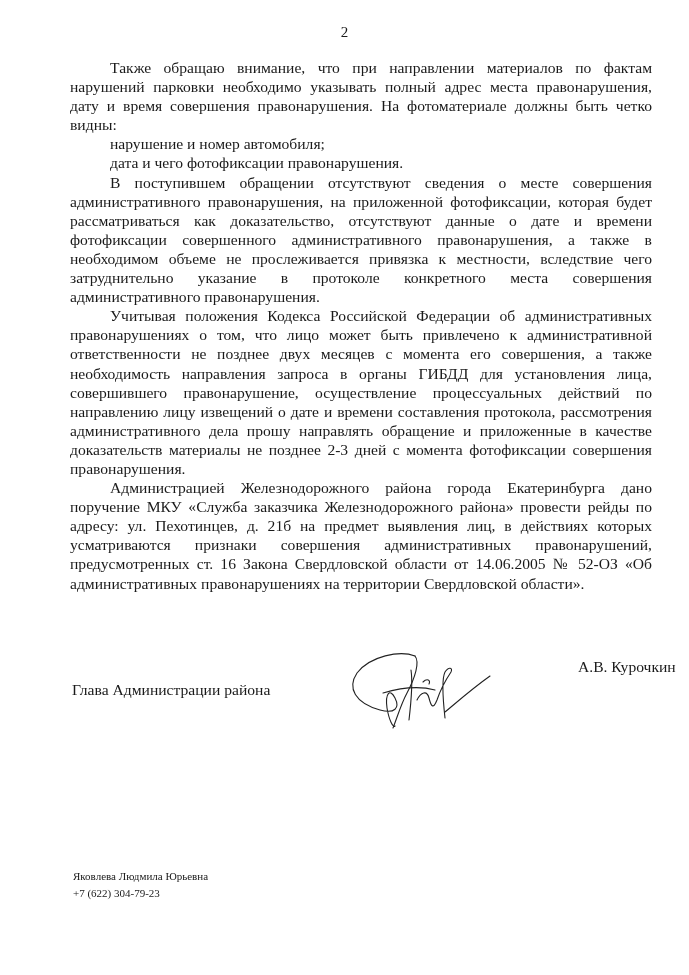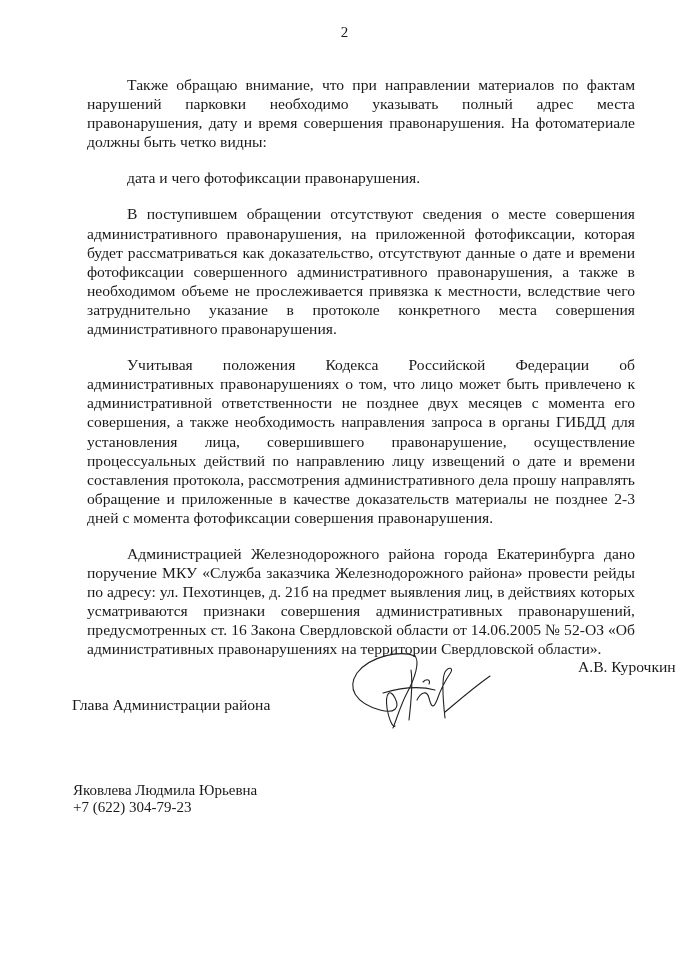--- a/index.html
+++ b/index.html
@@ -2,35 +2,36 @@
 <html><head>
 <meta charset="utf-8">
 <style>
   html, body { margin: 0; padding: 0; background: #ffffff; }
   body { width: 689px; height: 975px; position: relative; overflow: hidden;
          font-family: "Liberation Serif", "DejaVu Serif", serif; color: #1a1a1a; }
   .page-number { position: absolute; top: 24px; left: 0; width: 689px; text-align: center;
                  font-size: 15px; }
   .body-text { position: absolute; top: 58px; left: 70px; width: 582px;
                font-size: 15.6px; line-height: 19.1px; }
-  .body-text p { margin: 17px; text-align: justify; text-indent: 40px; }
+  .body-text p { margin: 0; text-align: justify; text-indent: 40px; }
   .body-text p.list { text-indent: 40px; }
-  .signer-title { position: absolute; top: 681px; left: 72px; font-size: 15.6px; margin-top: 15px; }
+  .signer-title { position: absolute; top: 681px; left: 72px; font-size: 15.6px; }
   .signer-name { position: absolute; top: 658px; left: 578px; font-size: 15.6px; text-align: center; }
   .signature { position: absolute; top: 648px; left: 345px; width: 150px; height: 85px; }
-  .executor { position: absolute; top: 782px; left: 73px; font-size: 15px; line-height: 17px; }
+  .executor { position: absolute; top: 868px; left: 73px; font-size: 11px; line-height: 17px; }
   .doc-id { position: absolute; top: 976px; left: 596px; font-size: 10.5px; text-align: center; }
 </style>
 </head>
 <body>
 
 <div class="page-number">2</div>
 
 <div class="body-text">
   <p>Также обращаю внимание, что при направлении материалов по фактам нарушений парковки необходимо указывать полный адрес места правонарушения, дату и время совершения правонарушения. На фотоматериале должны быть четко видны:</p>
+  <p class="list">нарушение и номер автомобиля;</p>
   <p class="list">дата и чего фотофиксации правонарушения.</p>
   <p>В поступившем обращении отсутствуют сведения о месте совершения административного правонарушения, на приложенной фотофиксации, которая будет рассматриваться как доказательство, отсутствуют данные о дате и времени фотофиксации совершенного административного правонарушения, а также в необходимом объеме не прослеживается привязка к местности, вследствие чего затруднительно указание в протоколе конкретного места совершения административного правонарушения.</p>
   <p>Учитывая положения Кодекса Российской Федерации об административных правонарушениях о том, что лицо может быть привлечено к административной ответственности не позднее двух месяцев с момента его совершения, а также необходимость направления запроса в органы ГИБДД для установления лица, совершившего правонарушение, осуществление процессуальных действий по направлению лицу извещений о дате и времени составления протокола, рассмотрения административного дела прошу направлять обращение и приложенные в качестве доказательств материалы не позднее 2-3 дней с момента фотофиксации совершения правонарушения.</p>
   <p>Администрацией Железнодорожного района города Екатеринбурга дано поручение МКУ «Служба заказчика Железнодорожного района» провести рейды по адресу: ул. Пехотинцев, д. 21б на предмет выявления лиц, в действиях которых усматриваются признаки совершения административных правонарушений, предусмотренных ст. 16 Закона Свердловской области от 14.06.2005 № 52-ОЗ «Об административных правонарушениях на территории Свердловской области».</p>
 </div>
 
 <div class="signer-title">Глава Администрации района</div>
 
 <div class="signature">
   <svg width="150" height="85" viewBox="0 0 150 85" fill="none" stroke="#222" stroke-width="1.1" stroke-linecap="round">

